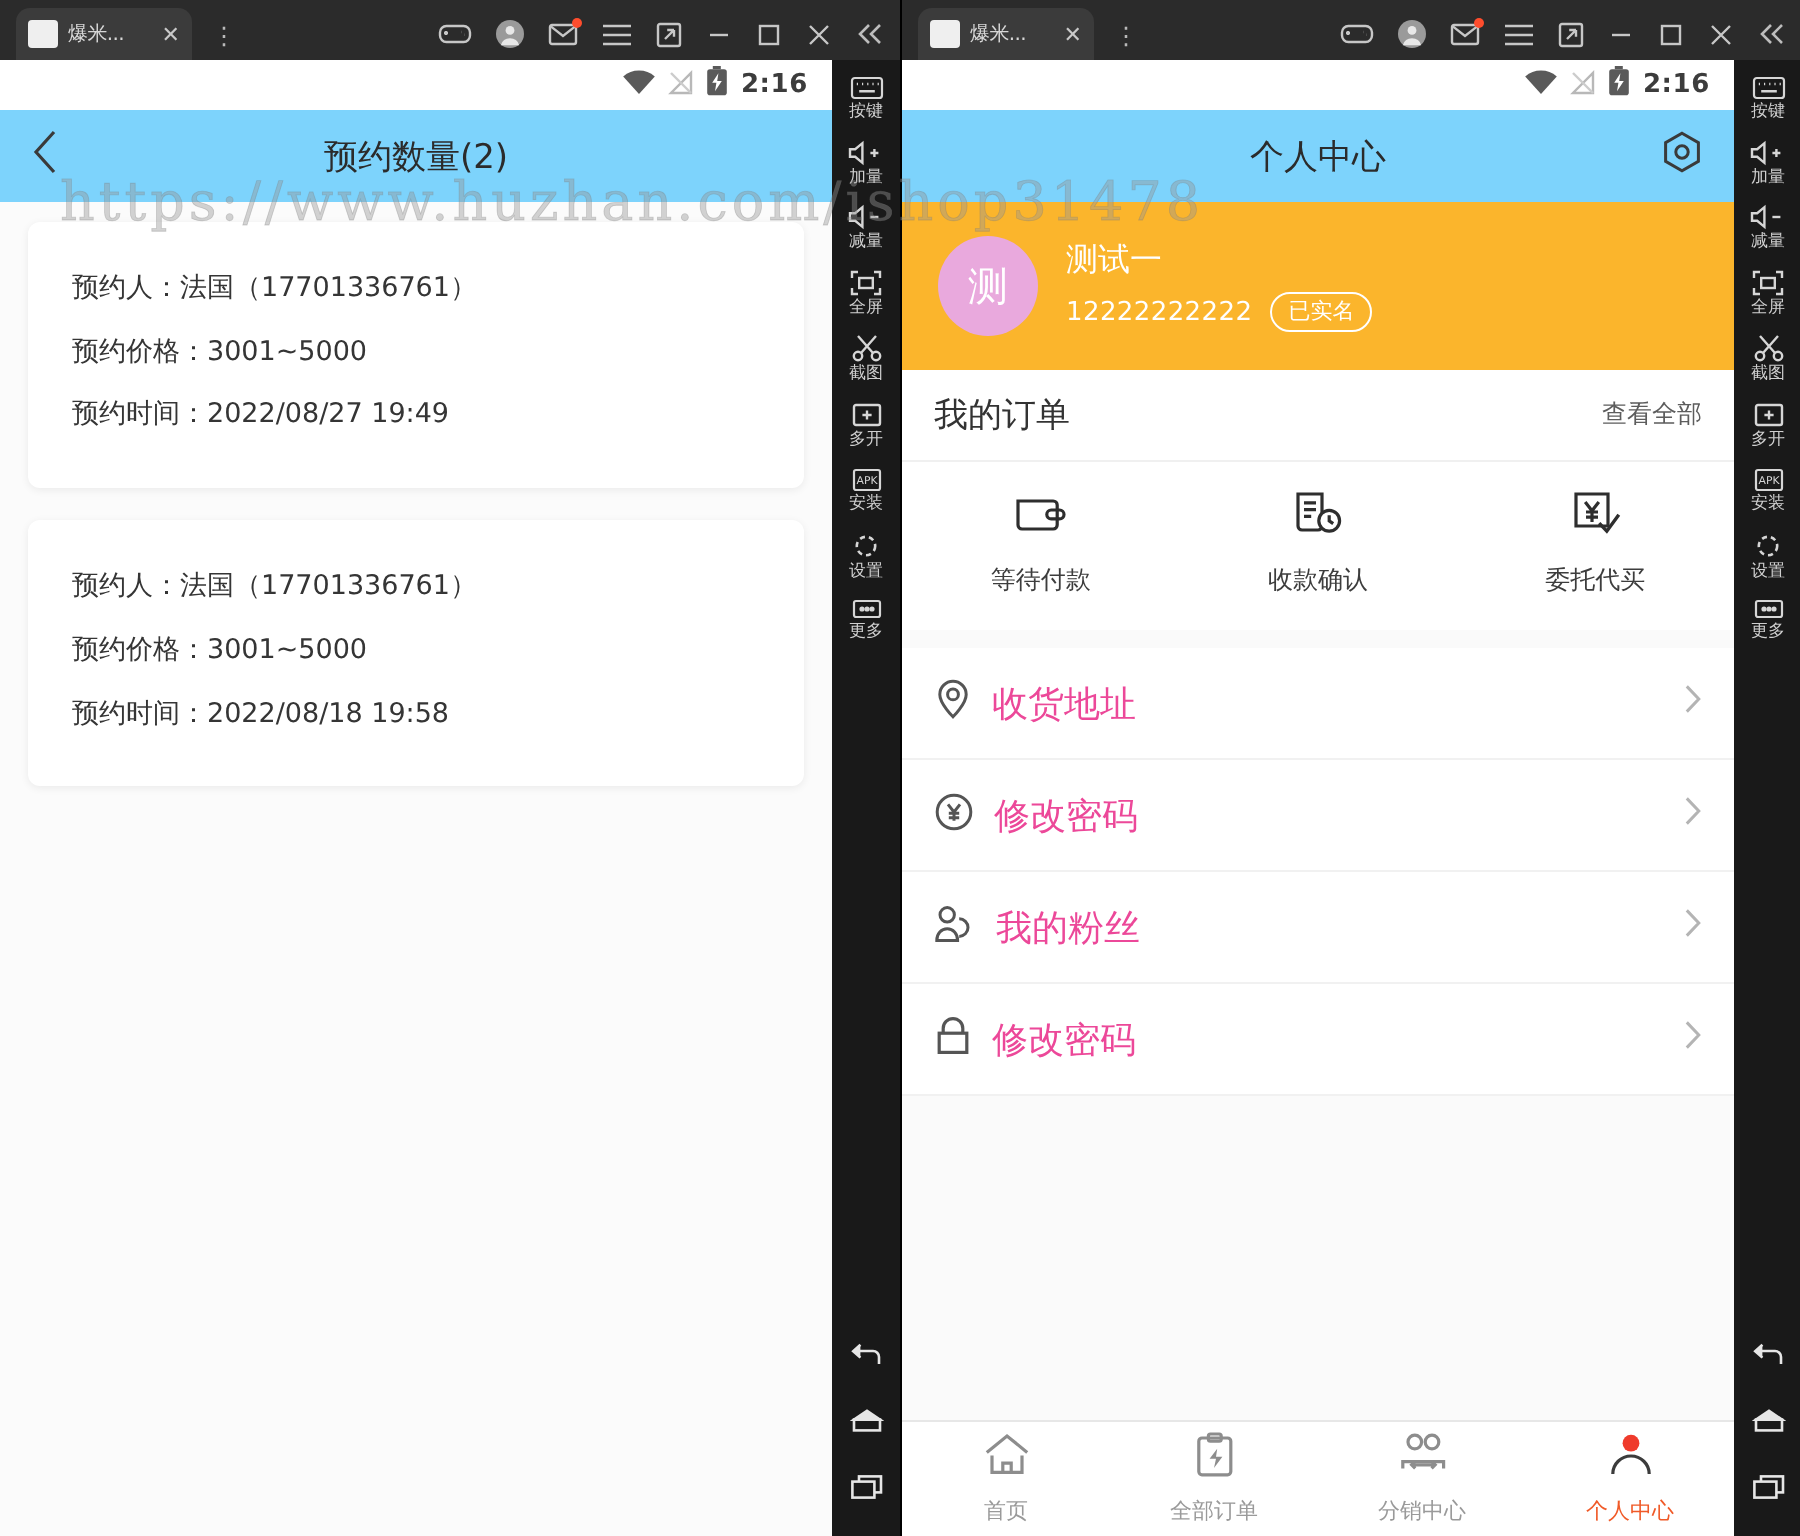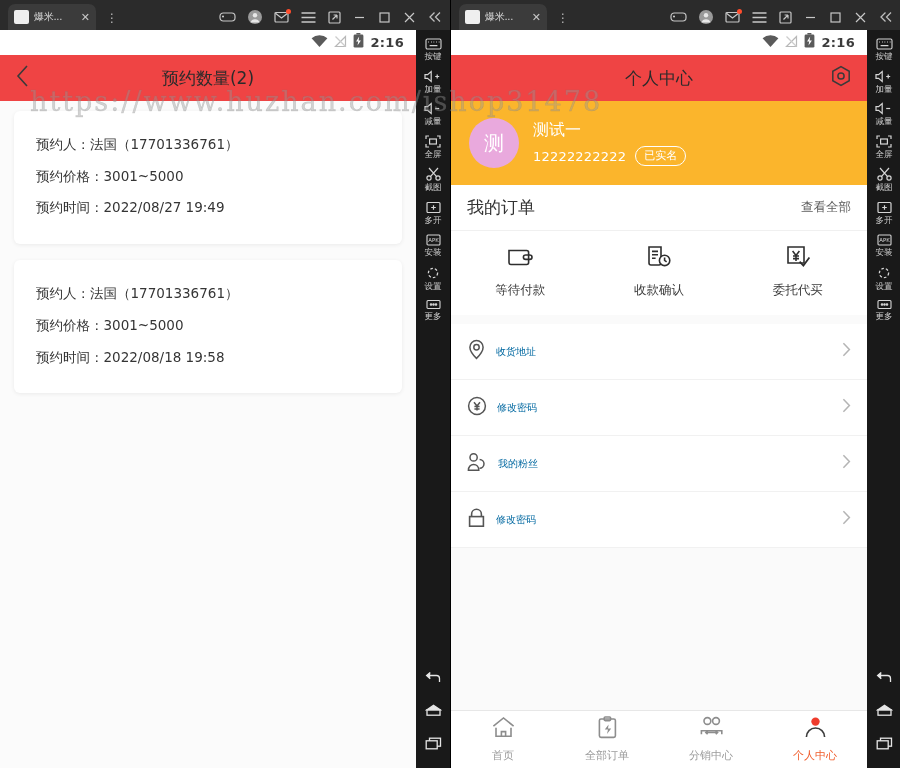--- a/index.html
+++ b/index.html
@@ -26,21 +26,21 @@
   .tb-ico { color: #c7c7c7; display: flex; align-items: center; position: relative; }
   .tb-ico svg { display: block; }
   .dot-badge { position: absolute; right: -2px; top: -2px; width: 5px; height: 5px; border-radius: 50%; background: #ff4d2d; }
 
   
   .device { flex: 1; display: flex; min-width: 0; }
   .phone { width: 416px; background: #fff; display: flex; flex-direction: column; position: relative; overflow: hidden; }
   .statusbar { height: 25px; background: #fff; display: flex; align-items: center; justify-content: flex-end; gap: 6px; padding-right: 12px; }
   .sb-time { font-size: 13px; color: #3c3c3c; font-weight: 600; letter-spacing: .3px; }
 
-  .apphdr { height: 46px; display: flex; align-items: center; position: relative; background: #ef4444; }
+  .apphdr { height: 46px; display: flex; align-items: center; position: relative; background: #7dd3fc; }
   .back-chev { position: absolute; left: 16px; top: 50%; transform: translateY(-50%); }
   .apphdr-title { flex: 1; text-align: center; font-size: 17px; color: #2b2b2b; font-weight: 500; }
   .hdr-right { position: absolute; right: 14px; top: 50%; transform: translateY(-50%); }
 
   
   .list-body { flex: 1; background: #fbfbfb; padding: 10px 14px 0 14px; overflow: hidden; }
   .rcard { background: #fff; border-radius: 6px; box-shadow: 0 1px 4px rgba(0,0,0,.07); padding: 18px 22px 20px 22px; margin-bottom: 16px; }
   .rrow { font-size: 13.5px; color: #353535; line-height: 2.35; white-space: nowrap; }
 
   
@@ -56,21 +56,21 @@
   .orders-hdr { background: #fff; height: 46px; display: flex; align-items: center; justify-content: space-between; padding: 0 16px; border-bottom: 1px solid #f0f0f0; }
   .orders-title { font-size: 17px; color: #333; }
   .orders-all { font-size: 12.5px; color: #5d5d5d; }
 
   .actions { background: #fff; display: flex; padding: 14px 0 16px 0; }
   .action { flex: 1; display: flex; flex-direction: column; align-items: center; gap: 9px; }
   .action-lbl { font-size: 12.5px; color: #3d3d3d; }
 
   .menu { margin-top: 9px; background: #fff; }
   .menu-item { height: 56px; display: flex; align-items: center; padding: 0 16px; border-bottom: 1px solid #f1f1f1; gap: 10px; }
-  .menu-lbl { font-size: 10px; color: #0369a1; flex: 1; }
+  .menu-lbl { font-size: 18px; color: #ec4899; flex: 1; }
   .chev-r { color: #b4b4b4; }
 
   .spacer { flex: 1; background: #fafafa; }
 
   .tabbar { height: 58px; background: #fff; border-top: 1px solid #e7e7e7; display: flex; align-items: center; }
   .tabitem { flex: 1; display: flex; flex-direction: column; align-items: center; gap: 5px; position: relative; }
   .tabitem .tlbl { font-size: 11px; color: #9a9a9a; }
   .tabitem.active .tlbl { color: #f05a28; }
 
   

